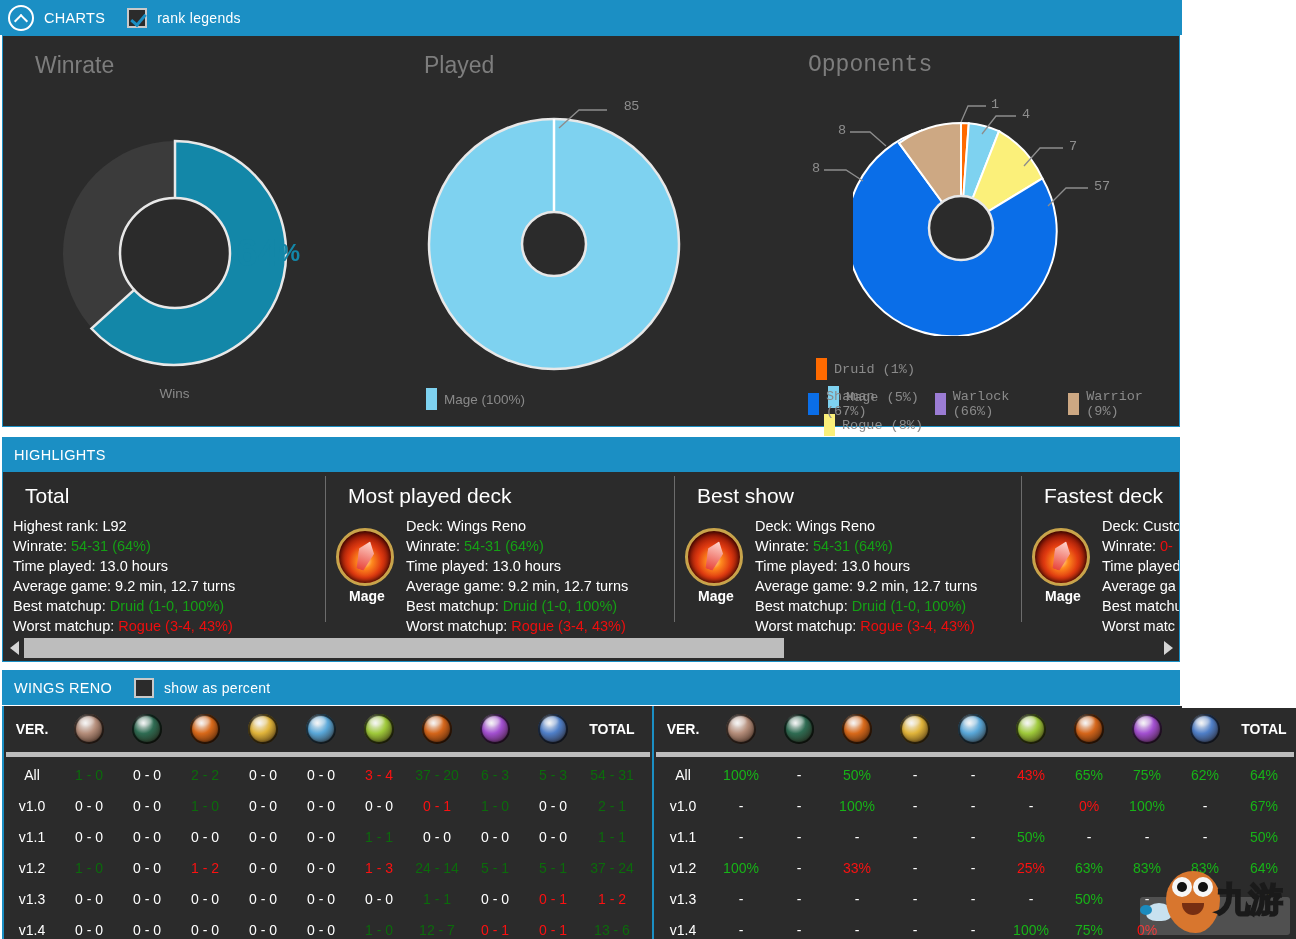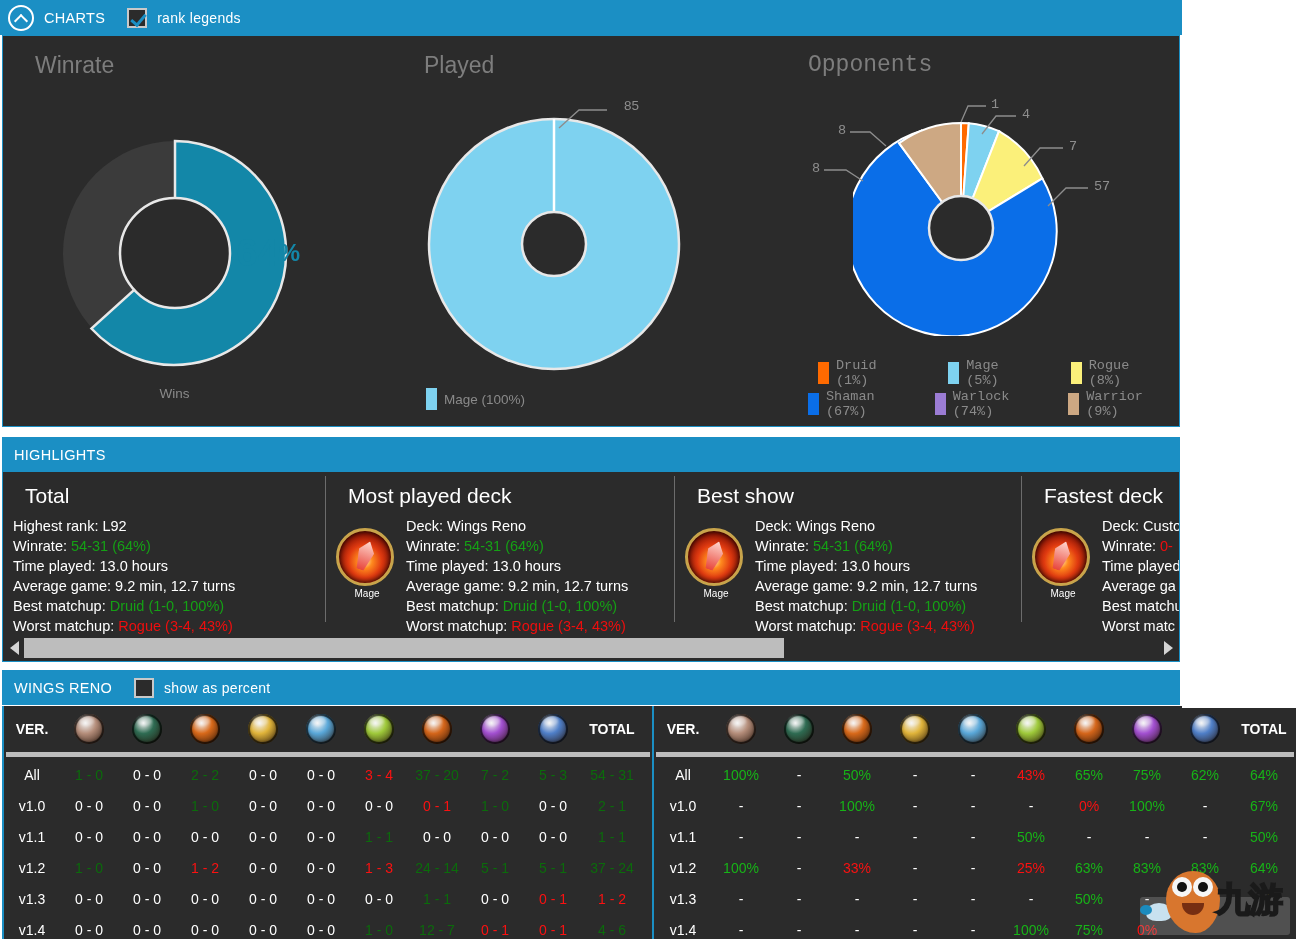--- a/index.html
+++ b/index.html
@@ -102,21 +102,21 @@
     box-shadow: inset 0 0 6px #000;
   }
   .hero-orb:after{
     content:"";
     position:absolute; left:50%; top:50%;
     width:16px; height:30px;
     background: linear-gradient(180deg,#ffd9d0,#e8443a);
     transform: translate(-50%,-55%) rotate(20deg);
     clip-path: polygon(50% 0%, 100% 35%, 72% 100%, 28% 100%, 0% 35%);
   }
-  .hero-name { color:#ffffff; font-size:10px; font-weight:normal; margin-top:2px; }
+  .hero-name { color:#ffffff; font-size:14px; font-weight:bold; margin-top:2px; }
   .hl-lines { line-height:20px; white-space:nowrap; padding-top:2px;}
   .hl-line { color:#ffffff; font-size:14.5px; }
   .g { color:#15a015; }
   .r { color:#ee0e0e; }
 
   
   .hscroll {
     position:absolute; left:1px; bottom:1px; width:1174px; height:24px;
     background:#2b2b2b; display:flex; align-items:center;
   }
@@ -260,42 +260,42 @@
         <polyline points="128,110 112,96 92,96" fill="none" stroke="#8d8d8d" stroke-width="1.3"></polyline>
         <polyline points="105,145 88,134 66,134" fill="none" stroke="#8d8d8d" stroke-width="1.3"></polyline>
       </svg>
       <span class="pielabel" style="left:233px;top:61px;">1</span>
       <span class="pielabel" style="left:264px;top:71px;">4</span>
       <span class="pielabel" style="left:311px;top:103px;">7</span>
       <span class="pielabel" style="left:336px;top:143px;">57</span>
       <span class="pielabel" style="left:80px;top:87px;">8</span>
       <span class="pielabel" style="left:54px;top:125px;">8</span>
 
-      <div class="legend-row" style="left:60px;top:322px;">
+      <div class="legend-row" style="left:50px;top:322px;flex-direction:column;">
         <div class="legend-item">
           <span class="legend-swatch" style="background:#ff6a00"></span>
           <span class="legend-text">Druid (1%)</span>
         </div>
         <div class="legend-item" style="margin-left:16px">
           <span class="legend-swatch" style="background:#7ed2f0"></span>
           <span class="legend-text">Mage (5%)</span>
         </div>
         <div class="legend-item" style="margin-left:16px">
           <span class="legend-swatch" style="background:#fbf07a"></span>
           <span class="legend-text">Rogue (8%)</span>
         </div>
       </div>
       <div class="legend-row" style="left:50px;top:353px;">
         <div class="legend-item">
           <span class="legend-swatch" style="background:#0a6ee8"></span>
           <span class="legend-text">Shaman (67%)</span>
         </div>
         <div class="legend-item" style="margin-left:10px">
           <span class="legend-swatch" style="background:#9b7cd4"></span>
-          <span class="legend-text">Warlock (74%)</span>
+          <span class="legend-text">Warlock (66%)</span>
         </div>
         <div class="legend-item" style="margin-left:10px">
           <span class="legend-swatch" style="background:#cda883"></span>
           <span class="legend-text">Warrior (9%)</span>
         </div>
       </div>
     </div>
   </div>
 
   <div id="highlights-header" class="sec-header">
@@ -457,21 +457,21 @@
         <div class="thr"></div>
         <div class="trow">
           <div class="cell ver" style="width: 56px;">All</div>
           <div class="cell dim-g" style="width: 58px;">1 - 0</div>
           <div class="cell wh" style="width: 58px;">0 - 0</div>
           <div class="cell dim-g" style="width: 58px;">2 - 2</div>
           <div class="cell wh" style="width: 58px;">0 - 0</div>
           <div class="cell wh" style="width: 58px;">0 - 0</div>
           <div class="cell br-r" style="width: 58px;">3 - 4</div>
           <div class="cell dim-g" style="width: 58px;">37 - 20</div>
-          <div class="cell dim-g" style="width: 58px;">7 - 2</div>
+          <div class="cell dim-g" style="width: 58px;">6 - 3</div>
           <div class="cell dim-g" style="width: 58px;">5 - 3</div>
           <div class="cell dim-g" style="width: 60px;">54 - 31</div>
         </div>
         <div class="trow">
           <div class="cell ver" style="width: 56px;">v1.0</div>
           <div class="cell wh" style="width: 58px;">0 - 0</div>
           <div class="cell wh" style="width: 58px;">0 - 0</div>
           <div class="cell dim-g" style="width: 58px;">1 - 0</div>
           <div class="cell wh" style="width: 58px;">0 - 0</div>
           <div class="cell wh" style="width: 58px;">0 - 0</div>
@@ -524,21 +524,21 @@
           <div class="cell ver" style="width: 56px;">v1.4</div>
           <div class="cell wh" style="width: 58px;">0 - 0</div>
           <div class="cell wh" style="width: 58px;">0 - 0</div>
           <div class="cell wh" style="width: 58px;">0 - 0</div>
           <div class="cell wh" style="width: 58px;">0 - 0</div>
           <div class="cell wh" style="width: 58px;">0 - 0</div>
           <div class="cell dim-g" style="width: 58px;">1 - 0</div>
           <div class="cell dim-g" style="width: 58px;">12 - 7</div>
           <div class="cell br-r" style="width: 58px;">0 - 1</div>
           <div class="cell br-r" style="width: 58px;">0 - 1</div>
-          <div class="cell dim-g" style="width: 60px;">4 - 6</div>
+          <div class="cell dim-g" style="width: 60px;">13 - 6</div>
         </div>
       </div>
     <div class="tbl" id="tbl-right" style="left:650px;width:644px;">
         <div class="thead">
           <div class="th-ver" style="width: 58px;">VER.</div>
           <div class="th-icon" style="width: 58px;">
             <div class="orb" style="background: radial-gradient(circle at 38% 30%, rgb(242, 242, 242) 0%, rgb(180, 141, 122) 38%, rgb(36, 18, 8) 100%);">
               <div class="orb-ring"></div>
               <div class="orb-gloss"></div>
             </div>

